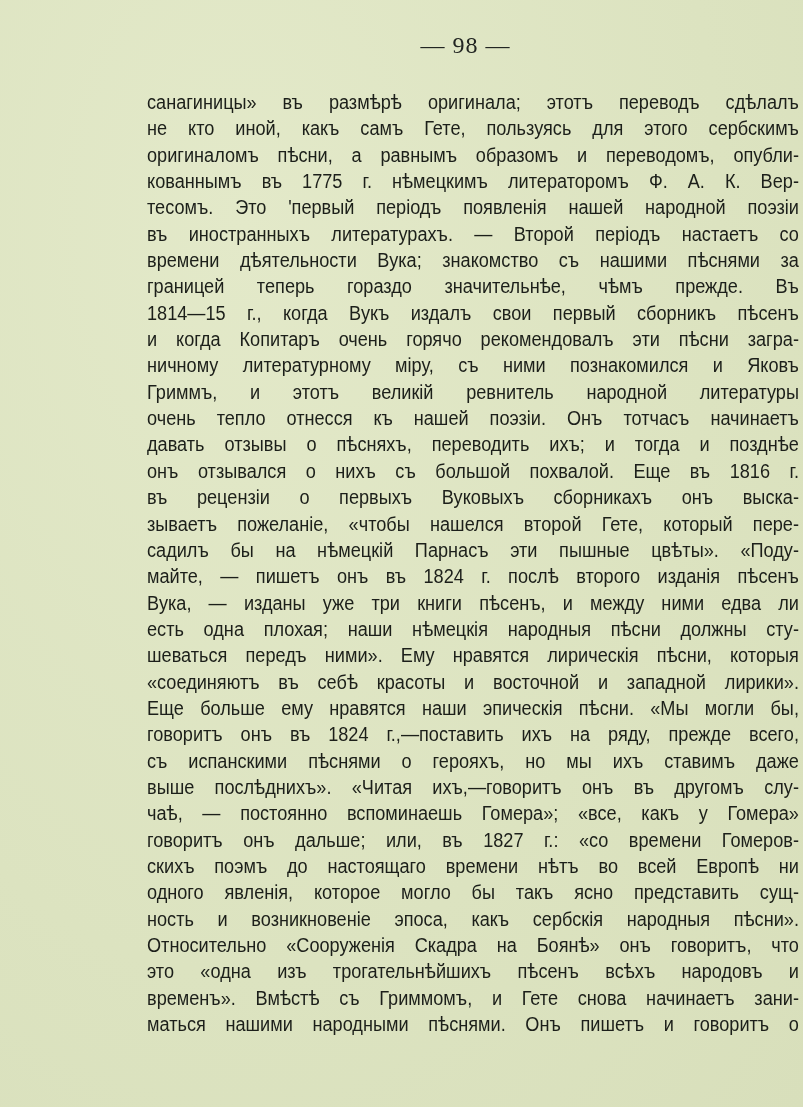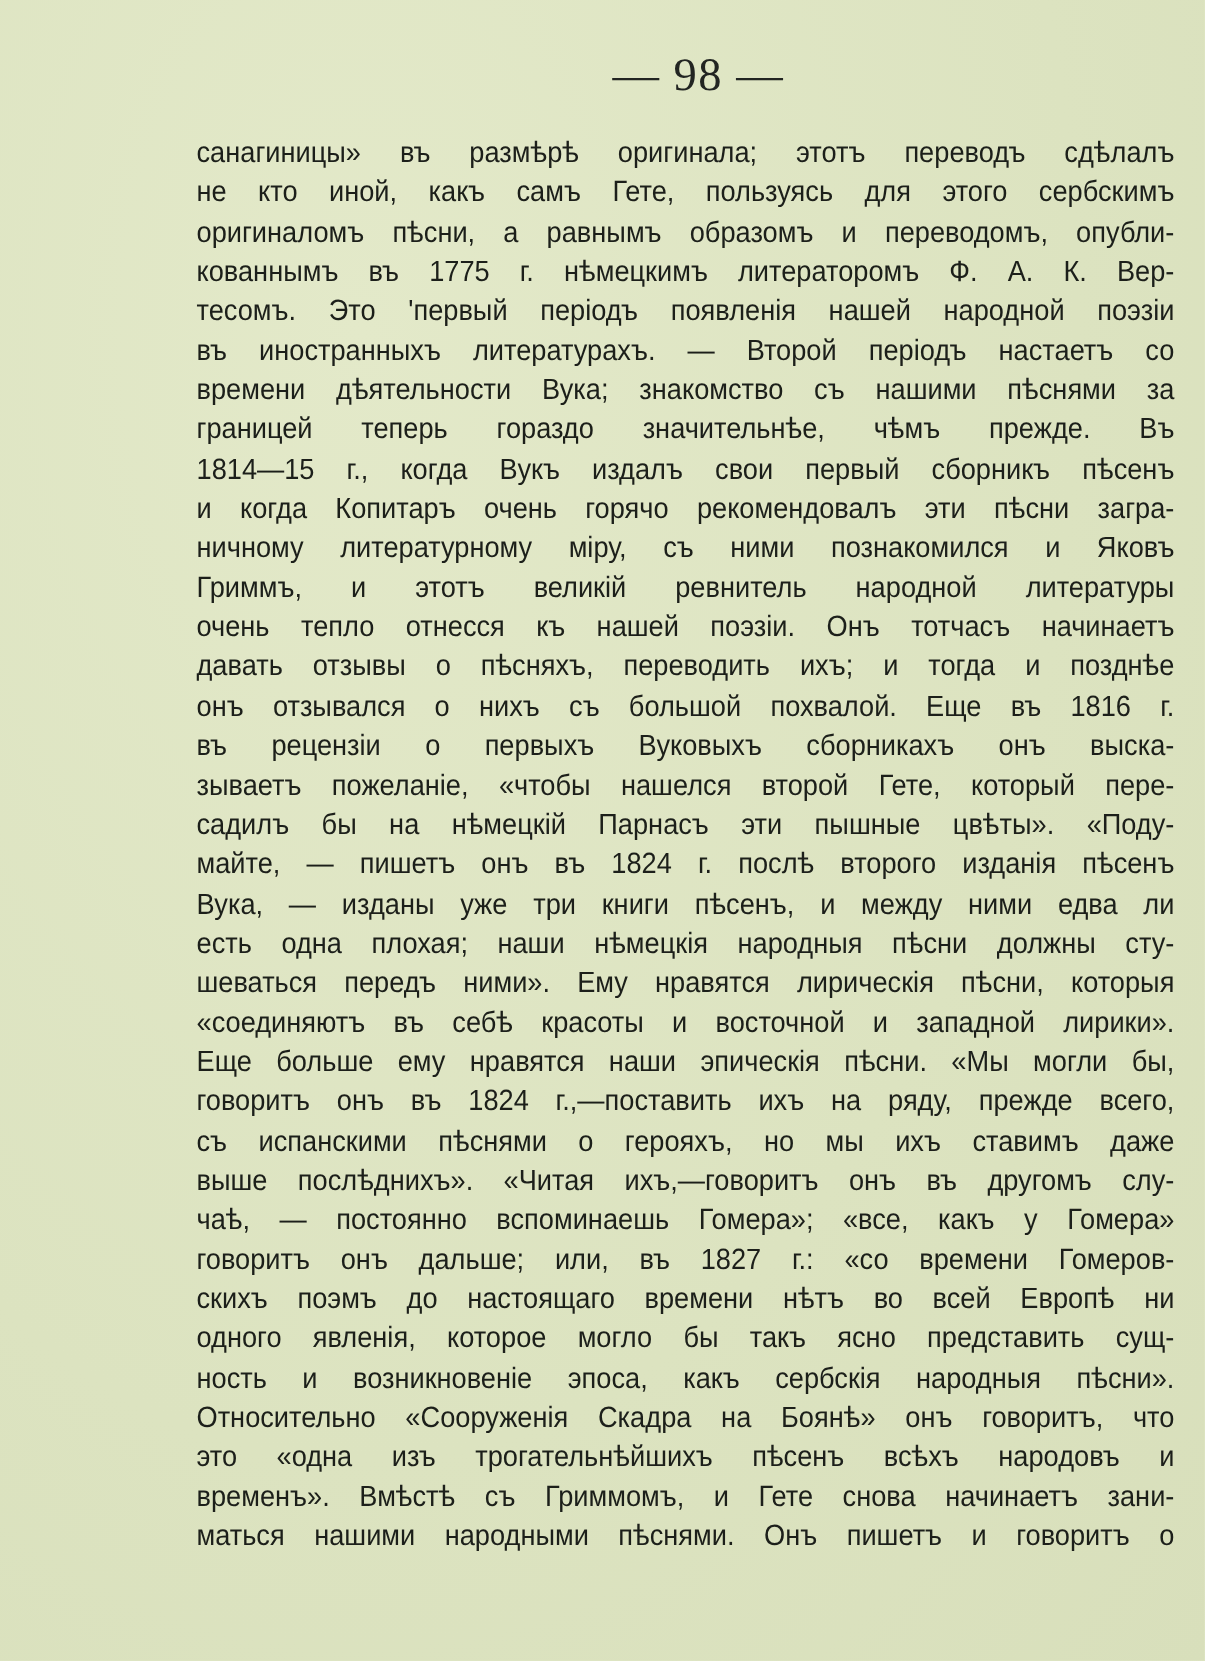--- a/index.html
+++ b/index.html
@@ -18,28 +18,28 @@
     }
     .page-number {
       position: absolute;
       top: 32px;
       left: 0;
       width: 803px;
       text-align: center;
       padding-left: 128px;
       box-sizing: border-box;
       font-family: "Liberation Serif", "DejaVu Serif", serif;
-      font-size: 31px;
+      font-size: 24px;
       letter-spacing: 1px;
       color: #222522;
     }
     .body-text {
       position: absolute;
       top: 89px;
-      left: 131px;
+      left: 147px;
       width: 652px;
     }
     .line {
       display: block;
       height: 26.35px;
       line-height: 26.35px;
       font-size: 19.5px;
       white-space: nowrap;
       text-align: justify;
       text-align-last: justify;

